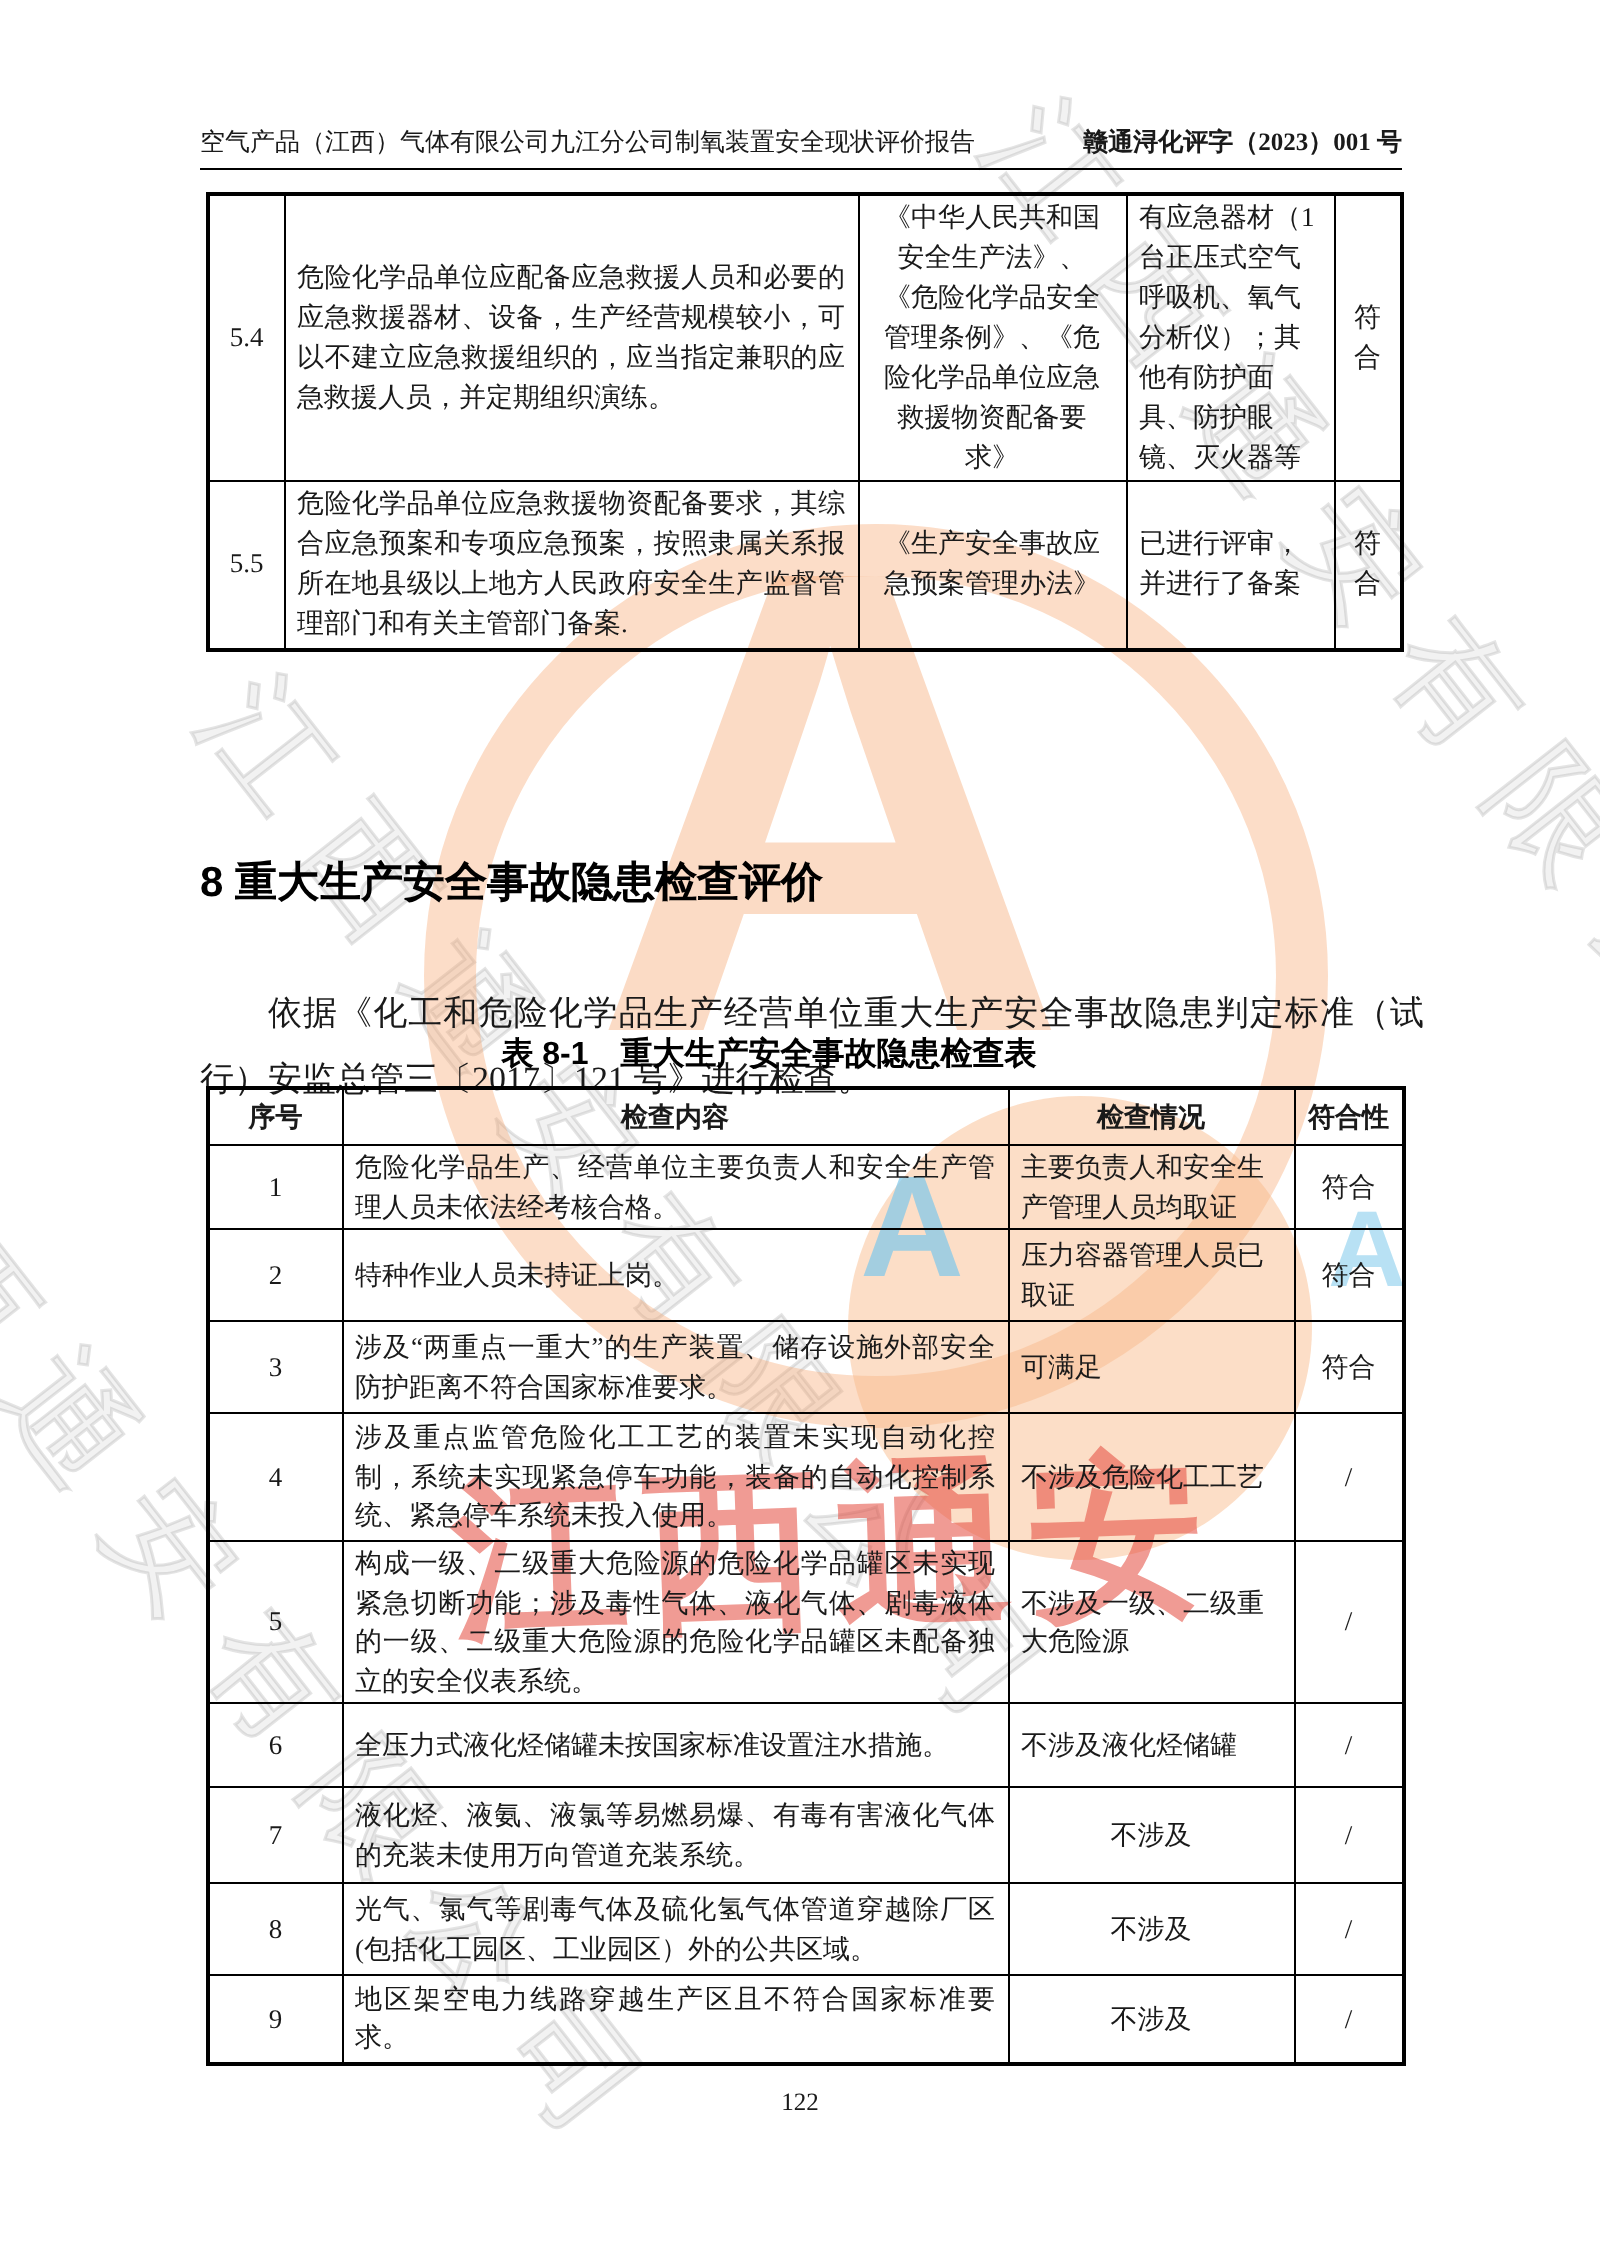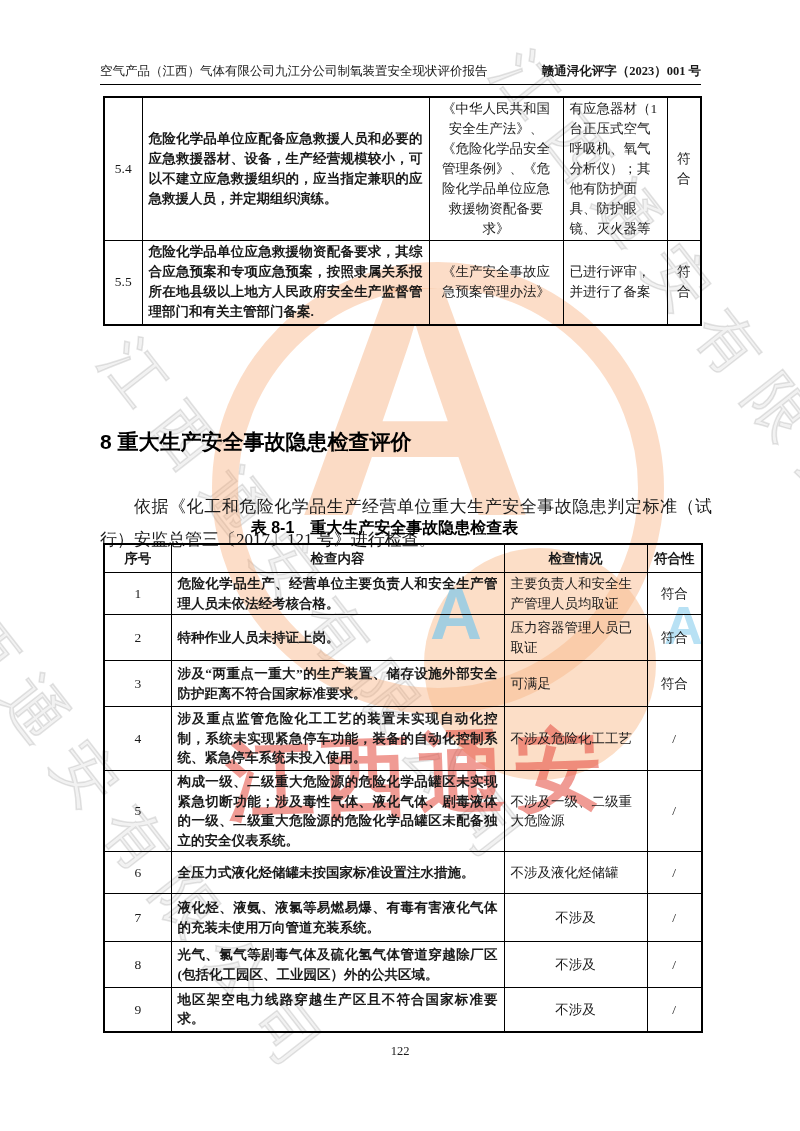--- a/index.html
+++ b/index.html
@@ -67,21 +67,21 @@
   }
   #table-top{top:96px;width:597px;}
   #table-top td{line-height:20px;}
   #table81{top:543px;width:598px;}
   #table81 td{line-height:19.5px;}
   #table81 th{
     font-family:"Liberation Sans","DejaVu Sans",sans-serif;font-weight:bold;
     text-align:center;height:27px;padding:0;margin-top:44px;
   }
   .col-no,.col-conformity{text-align:center;padding:1px 1px;}
-  .col-content{text-align:justify;font-weight:bold;}
+  .col-content{text-align:justify;}
   .col-basis{text-align:center;padding:1px 4px;}
   .col-situation{text-align:left;}
   td.ctr{text-align:center;}
   .para{
     position:absolute;left:100px;width:612px;
     font-size:17px;line-height:33px;text-align:justify;text-indent:2em;
   }
   #para1{top:314px;}
   #para2{top:450px;margin-top:40px;}
   .section-heading{

